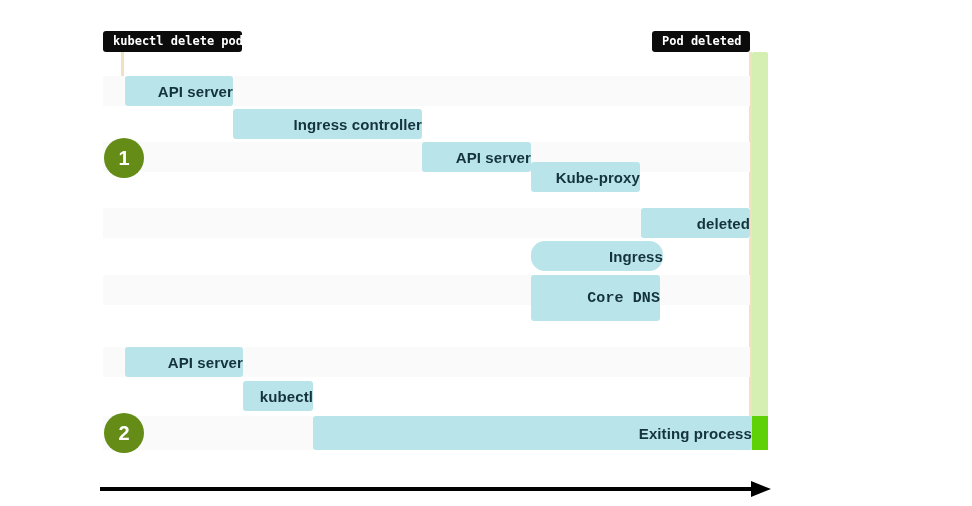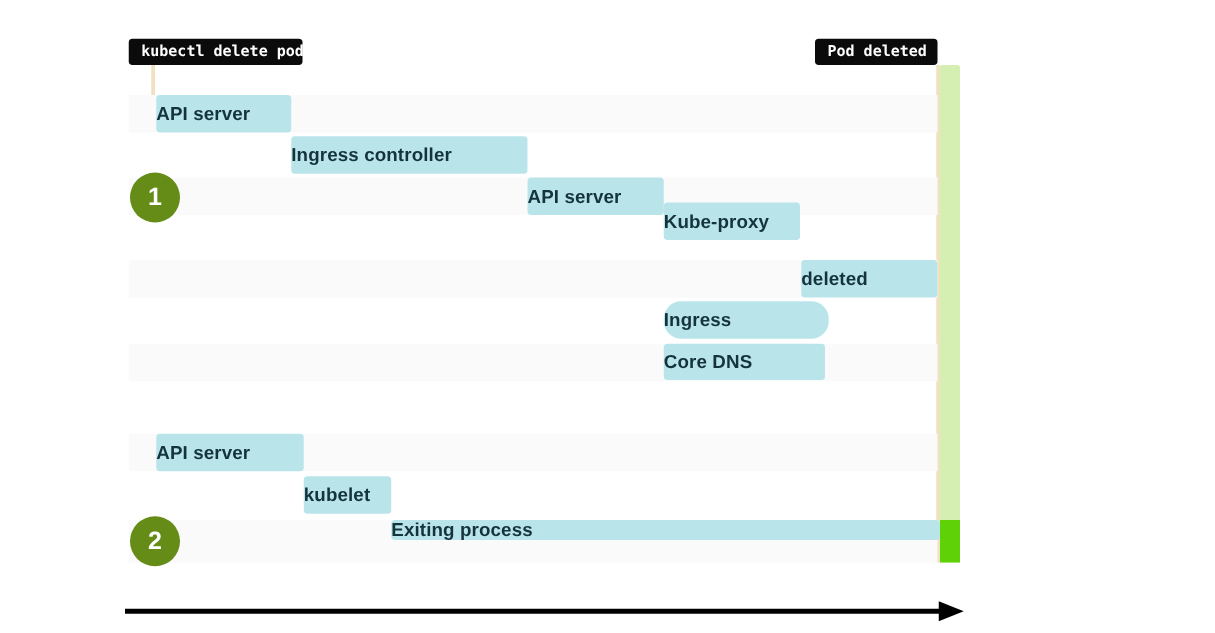--- a/index.html
+++ b/index.html
@@ -35,21 +35,21 @@
   .green-block{
     position:absolute;left:752px;top:416px;width:16px;height:34px;
     background:var(--green-block);
   }
 
   .row-band{
     position:absolute;left:103px;width:647px;background:var(--band-fill);
   }
   .bar{
     position:absolute;background:var(--bar-fill);border-radius:3px;
-    display:flex;align-items:center;justify-content:flex-start;
+    display:flex;align-items:center;justify-content:flex-end;
     color:var(--bar-text);font-size:15px;font-weight:700;
     letter-spacing:0.1px;white-space:nowrap;box-sizing:border-box;
   }
 
   .marker{
     position:absolute;width:40px;height:40px;border-radius:50%;
     background:var(--marker-fill);color:#ffffff;
     display:flex;align-items:center;justify-content:center;
     font-size:20px;font-weight:700;
   }
@@ -95,32 +95,32 @@
         <span>Kube-proxy</span>
       </div>
       <div class="row-band" style="top: 208px; height: 30px;"></div>
       <div class="bar" style="left: 641px; top: 208px; width: 109px; height: 30px;">
         <span>deleted</span>
       </div>
       <div class="bar" style="left: 531px; top: 241px; width: 132px; height: 30px; border-radius: 14px;">
         <span>Ingress</span>
       </div>
       <div class="row-band" style="top: 275px; height: 30px;"></div>
-      <div class="bar" style="left: 531px; top: 275px; width: 129px; height: 29px;">
+      <div class="bar" style="left: 531px; top: 275px; width: 129px; height: 46px; font-family: Liberation Mono, monospace;">
         <span>Core DNS</span>
       </div>
       <div class="row-band" style="top: 347px; height: 30px;"></div>
       <div class="bar" style="left: 125px; top: 347px; width: 118px; height: 30px;">
         <span>API server</span>
       </div>
       <div class="bar" style="left: 243px; top: 381px; width: 70px; height: 30px;">
-        <span>kubelet</span>
+        <span>kubectl</span>
       </div>
       <div class="row-band" style="top: 416px; height: 34px;"></div>
-      <div class="bar" style="left: 313px; top: 416px; width: 439px; height: 16px;">
+      <div class="bar" style="left: 313px; top: 416px; width: 439px; height: 34px;">
         <span>Exiting process</span>
       </div>
     </div>
 
   <div class="green-block"></div>
 
   <div id="markers-layer">
       <div class="marker" style="left: 104px; top: 138px;">1</div>
       <div class="marker" style="left: 104px; top: 413px;">2</div>
     </div>

